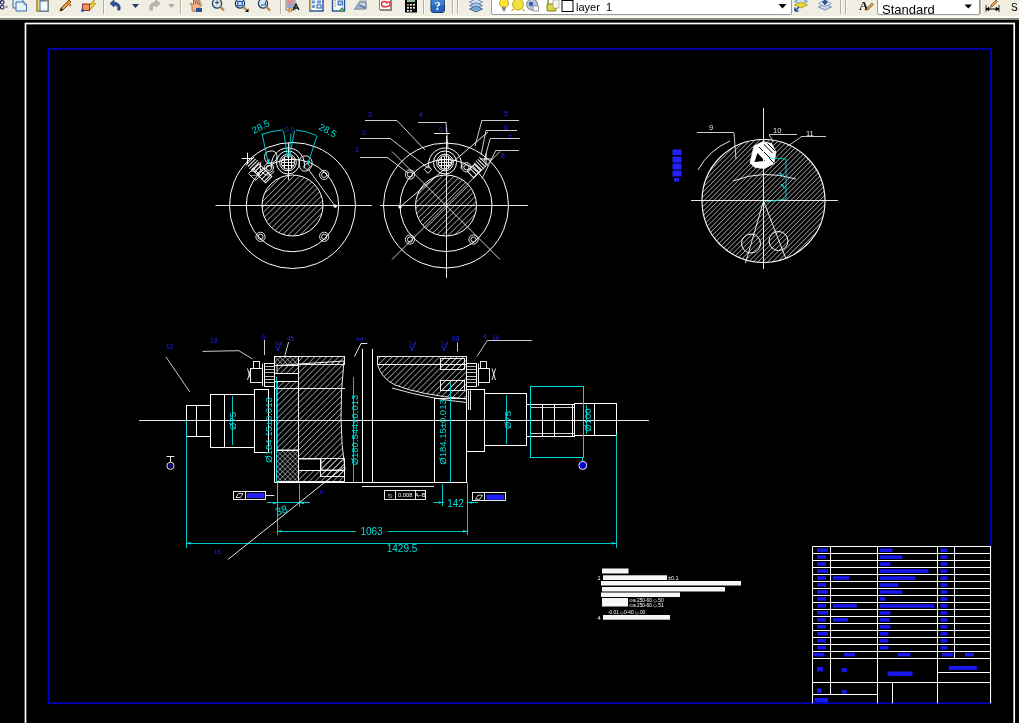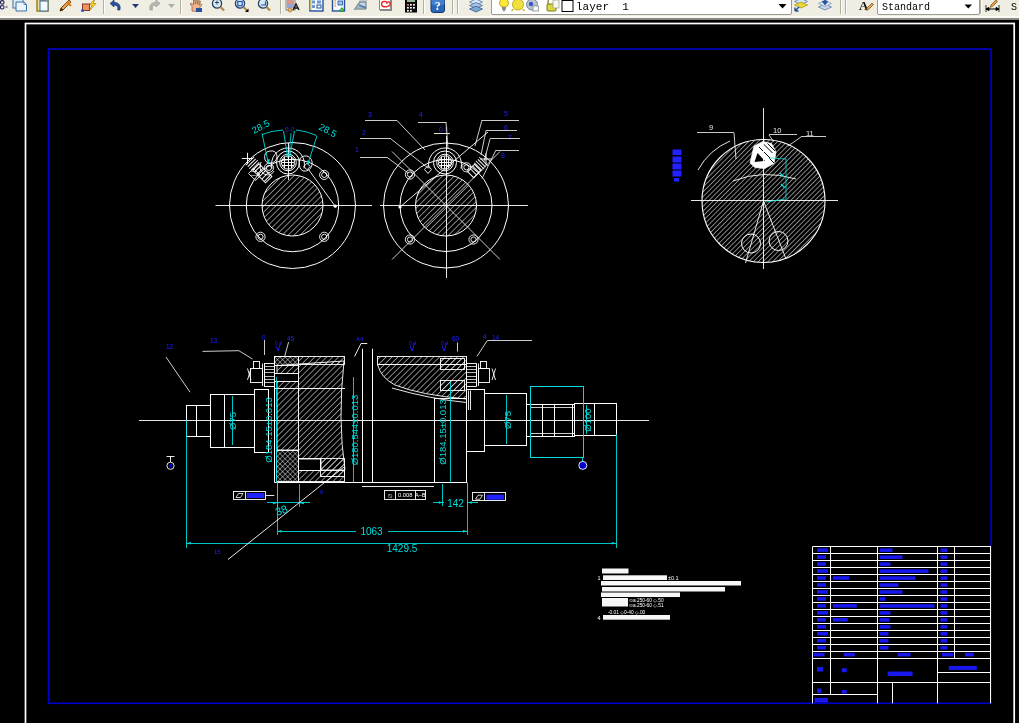--- a/index.html
+++ b/index.html
@@ -3,21 +3,21 @@
 <style>
 html,body{margin:0;padding:0;width:1019px;height:723px;background:#000;overflow:hidden;}
 body{position:relative;font-family:"Liberation Sans",sans-serif;}
 #bar{position:absolute;left:0;top:0;width:1019px;height:19.5px;background:#f0eee3;overflow:hidden;z-index:5;}
 #bar .bevel1{position:absolute;left:0;top:15.5px;width:100%;height:2.5px;background:#fbfaf6;}
 #bar .bevel2{position:absolute;left:0;top:18px;width:100%;height:1.5px;background:#8a887c;}
 .sep{position:absolute;top:0px;width:1px;height:14px;background:#b4b0a0;border-right:1px solid #fdfdfb;}
 .combo{position:absolute;top:-3px;height:16px;background:#fff;border:1px solid #9a9a9a;border-radius:0 0 2px 2px;}
 svg.icon{position:absolute;top:-3px;}
 #cv{position:absolute;left:0;top:0;z-index:1;}
-.ctext{position:absolute;font-family:Liberation Mono, monospace;font-size:11px;color:#000;top:1px;z-index:7;}
+.ctext{position:absolute;font-family:Liberation Sans, sans-serif;font-size:11px;color:#000;top:1px;z-index:7;}
 </style></head>
 <body>
 <svg id="cv" width="1019" height="723" viewBox="0 0 1019 723">
 <defs>
 <pattern id="h4" width="4.2" height="4.2" patternUnits="userSpaceOnUse" patternTransform="rotate(45)">
   <line x1="0" y1="0" x2="0" y2="4.2" stroke="#fff" stroke-width="1.0"></line>
 </pattern>
 <pattern id="h3" width="3.4" height="3.4" patternUnits="userSpaceOnUse" patternTransform="rotate(45)">
   <line x1="0" y1="0" x2="0" y2="3.4" stroke="#fff" stroke-width="1.0"></line>
 </pattern>
@@ -614,21 +614,21 @@
 <path d="M8 3.5 l6.5 3 l-6.5 3 l-6.5 -3 z" fill="#e4eef8" stroke="#7898c0" stroke-width="0.8"></path>
 <path d="M8 0.5 l0 6 m-2.5 -2.5 l2.5 3 l2.5 -3" fill="none" stroke="#26519c" stroke-width="1.8"></path>
     </svg>
 <div class="sep" style="left:840px"></div>
     <div class="sep" style="left:845px"></div>
 <svg class="icon" style="left:858px" width="16" height="16" viewBox="0 0 16 16">
       <text x="1" y="13" font-size="13" font-weight="bold" fill="#111" font-family="Liberation Serif,serif">A</text>
 <path d="M9 11 l5 -5 l1.5 1.5 l-5 5 l-2.2 0.8 z" fill="#e8a050" stroke="#7a4a10" stroke-width="0.7"></path>
     </svg>
 <div class="combo" style="left:877px;width:101px"></div>
-<div class="ctext" style="left:882px;font-size:10px;top:2px">Standard</div>
+<div class="ctext" style="left:882px;font-size:13px;top:2px">Standard</div>
 <svg class="icon" style="left:963px;top:0px" width="12" height="14" viewBox="0 0 12 14">
       <path d="M1.5 4.5 l7.5 0 l-3.75 4 z" fill="#000"></path>
     </svg>
 <div class="sep" style="left:980px"></div>
 <svg class="icon" style="left:985px" width="16" height="16" viewBox="0 0 16 16">
       <path d="M1 12 l13 0 m-13 0 l3 -1.5 l0 3 z m13 0 l-3 -1.5 l0 3 z" fill="#000" stroke="#000" stroke-width="1"></path>
 <path d="M1 8 v7 M14 8 v7" stroke="#000" stroke-width="0.8"></path>
 <path d="M6 8 l5 -5 l1.5 1.5 l-5 5 l-2.2 0.8 z" fill="#e8a050" stroke="#7a4a10" stroke-width="0.7"></path>
     </svg>
 <div class="ctext" style="left:1011px;font-size:10px;top:2px">S</div>

